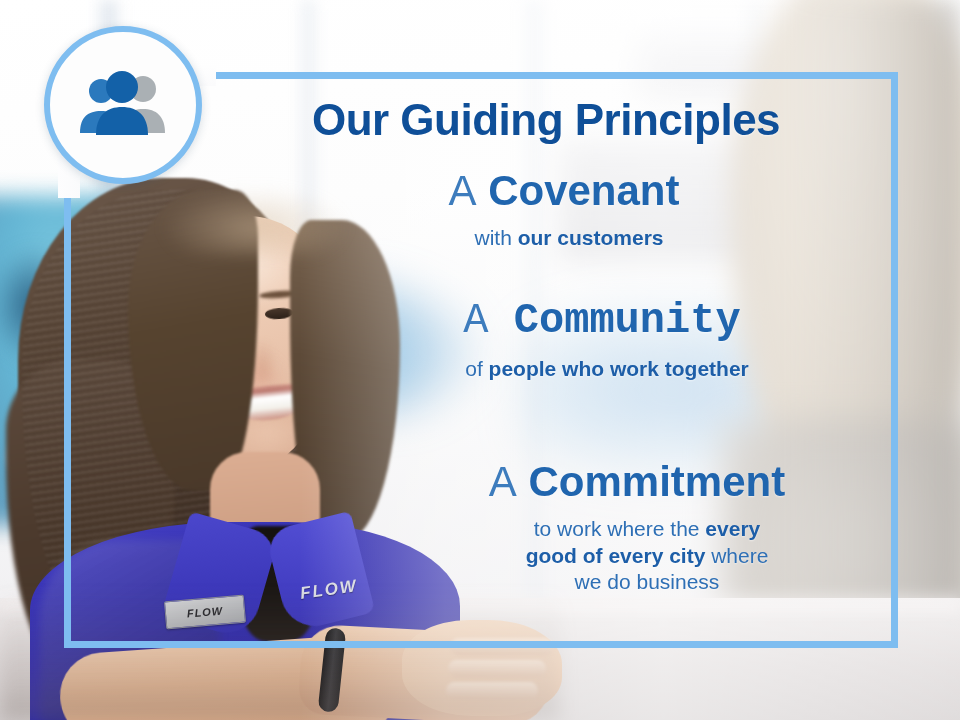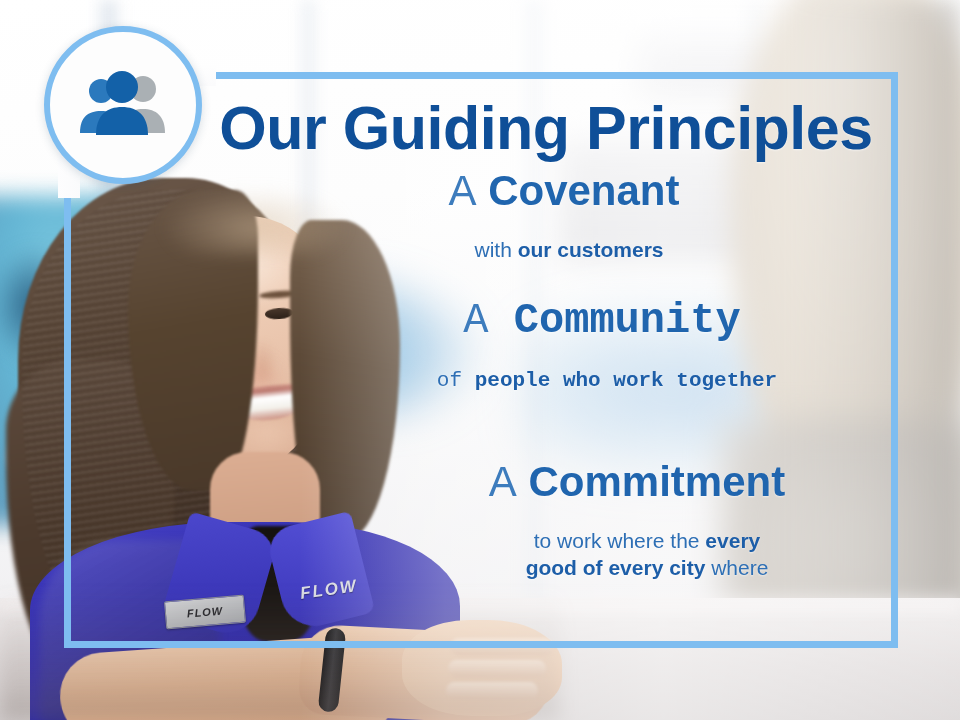--- a/index.html
+++ b/index.html
@@ -330,48 +330,48 @@
   }
   .badge svg { width:96px; height:68px; display:block; }
 
   
   .content {
     position:absolute; left:64px; top:72px; width:834px; height:576px;
   }
   .title {
     position:absolute; left:152px; top:26px; width:660px;
     text-align:center;
-    font-size:61px; font-weight:bold;
+    font-size:44px; font-weight:bold;
     color:#0f4f98;
     letter-spacing:-.5px;
     line-height:1;
     text-shadow:0 1px 2px rgba(255,255,255,.6);
   }
 
   .block { position:absolute; }
   .block .head {
     font-size:42px; line-height:1.04; color:#2a6cb4; white-space:nowrap;
     text-shadow:0 1px 2px rgba(255,255,255,.55);
   }
   .block .head .art { font-weight:300; color:#3d7cbd; }
   .block .head .word { font-weight:bold; color:#2065ae; }
   .block .sub {
-    font-size:21px; line-height:1.28; color:#2e6fb5; margin-top:24px;
+    font-size:21px; line-height:1.28; color:#2e6fb5; margin-top:12px;
     text-shadow:0 1px 2px rgba(255,255,255,.55);
   }
   .block .sub b { font-weight:bold; color:#1d5ea8; }
   .block .sub .reg { font-weight:normal; }
 
   
   #b1 { left:220px; top:97px; width:560px; text-align:center; }
   #b2 { left:230px; top:228px; width:580px; text-align:center; }
   #b3 { left:250px; top:388px; width:580px; text-align:center; }
   #b1 .sub { padding-left:10px; }
   #b2 .head { padding-left:36px;font-family:Liberation Mono, monospace; }
-  #b2 .sub   { padding-left:46px;font-family:Liberation Mono, monospace; }
+  #b2 .sub   { padding-left:46px; }
   #b3 .head { padding-left:66px; }
   #b3 .sub   { padding-left:86px; }
 </style>
 </head>
 <body>
 
 <div id="stage">
 
   <div class="photo">
     <div class="bg-base"></div>
@@ -490,17 +490,20 @@
         <span class="art">A</span>
         <span class="word">Commitment</span>
       </div>
       <div class="sub">
         <div>
           <span class="reg">to work where the </span><b>every</b>
         </div>
         <div>
           <b>good of every city</b><span class="reg"> where</span>
         </div>
+        <div>
+          <span class="reg">we do business</span>
+        </div>
       </div>
     </div>
 
   </div>
 </div>
 
 </body></html>

